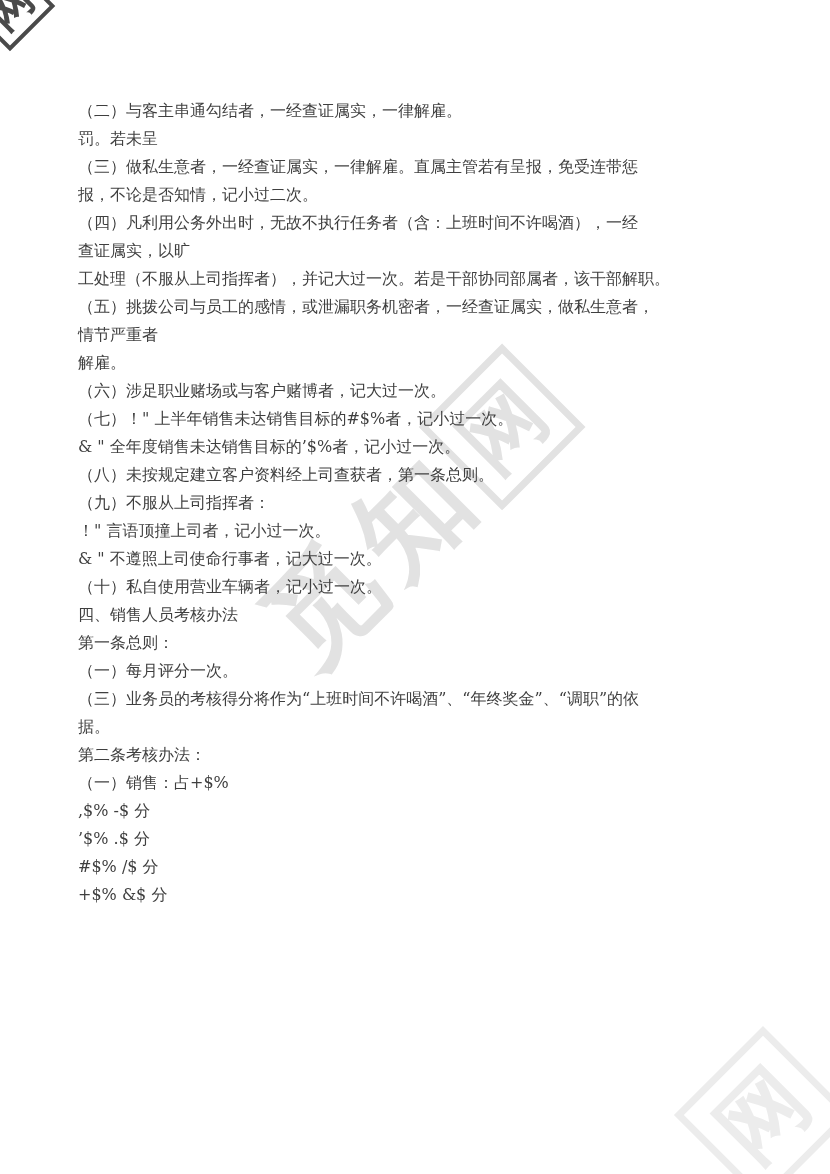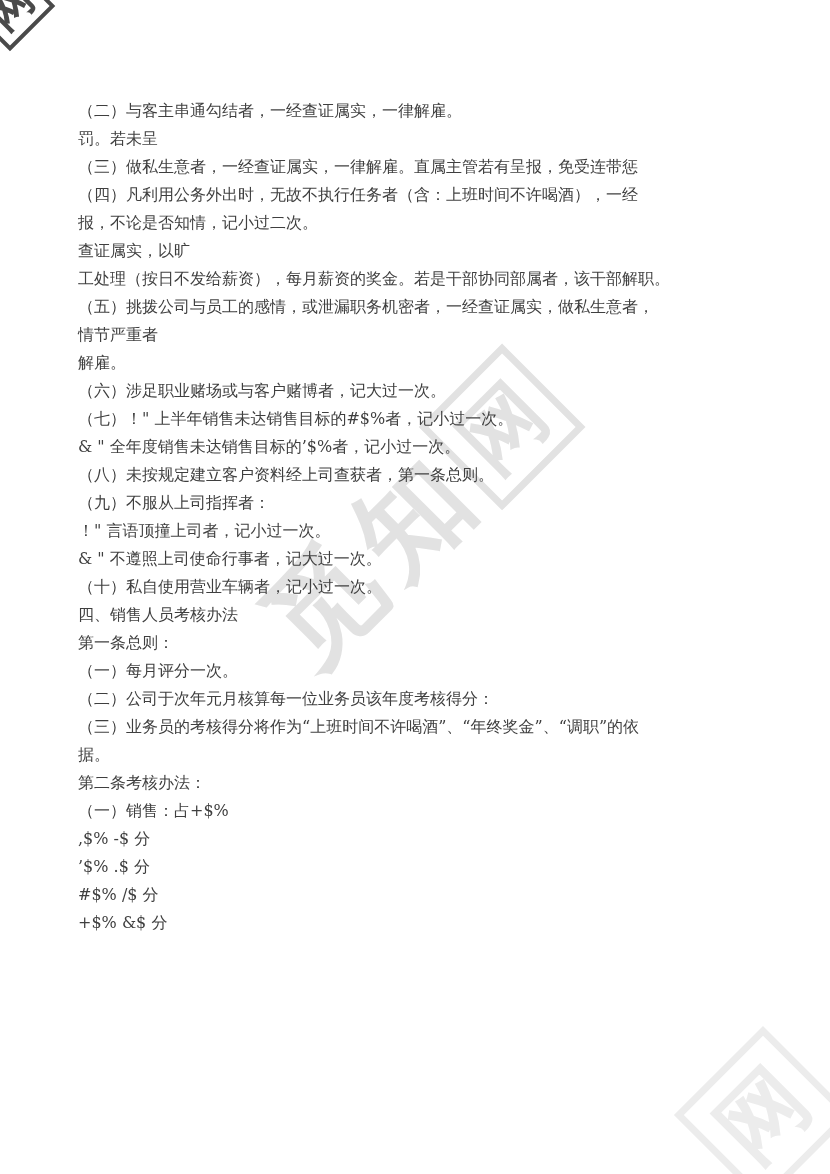--- a/index.html
+++ b/index.html
@@ -97,39 +97,38 @@
   <div class="wm wm-bottomright" style="color: rgb(236, 236, 236);">
     <div class="wm-diamond">
       <span>网</span>
     </div>
   </div>
 
   <div class="doc" style="color: rgb(63, 63, 63);">
       <div class="line">（二）与客主串通勾结者，一经查证属实，一律解雇。</div>
       <div class="line">罚。若未呈</div>
       <div class="line">（三）做私生意者，一经查证属实，一律解雇。直属主管若有呈报，免受连带惩</div>
+      <div class="line">报，不论是否知情，记小过二次。</div>
       <div class="line">（四）凡利用公务外出时，无故不执行任务者（含：上班时间不许喝酒），一经</div>
-      <div class="line">报，不论是否知情，记小过二次。</div>
       <div class="line">查证属实，以旷</div>
-      <div class="line">工处理（按日不发给薪资），每月薪资的奖金。若是干部协同部属者，该干部解职。</div>
+      <div class="line">工处理（不服从上司指挥者），并记大过一次。若是干部协同部属者，该干部解职。</div>
       <div class="line">（五）挑拨公司与员工的感情，或泄漏职务机密者，一经查证属实，做私生意者，</div>
       <div class="line">情节严重者</div>
       <div class="line">解雇。</div>
       <div class="line">（六）涉足职业赌场或与客户赌博者，记大过一次。</div>
       <div class="line">（七）！" 上半年销售未达销售目标的#$%者，记小过一次。</div>
       <div class="line">&amp; " 全年度销售未达销售目标的’$%者，记小过一次。</div>
       <div class="line">（八）未按规定建立客户资料经上司查获者，第一条总则。</div>
       <div class="line">（九）不服从上司指挥者：</div>
       <div class="line">！" 言语顶撞上司者，记小过一次。</div>
       <div class="line">&amp; " 不遵照上司使命行事者，记大过一次。</div>
       <div class="line">（十）私自使用营业车辆者，记小过一次。</div>
       <div class="line">四、销售人员考核办法</div>
       <div class="line">第一条总则：</div>
       <div class="line">（一）每月评分一次。</div>
-      <div class="line">（二）公司于次年元月核算每一位业务员该年度考核得分：</div>
       <div class="line">（三）业务员的考核得分将作为“上班时间不许喝酒”、“年终奖金”、“调职”的依</div>
       <div class="line">据。</div>
       <div class="line">第二条考核办法：</div>
       <div class="line">（一）销售：占+$%</div>
       <div class="line">,$% -$ 分</div>
       <div class="line">’$% .$ 分</div>
       <div class="line">#$% /$ 分</div>
       <div class="line">+$% &amp;$ 分</div>
     </div>
 

